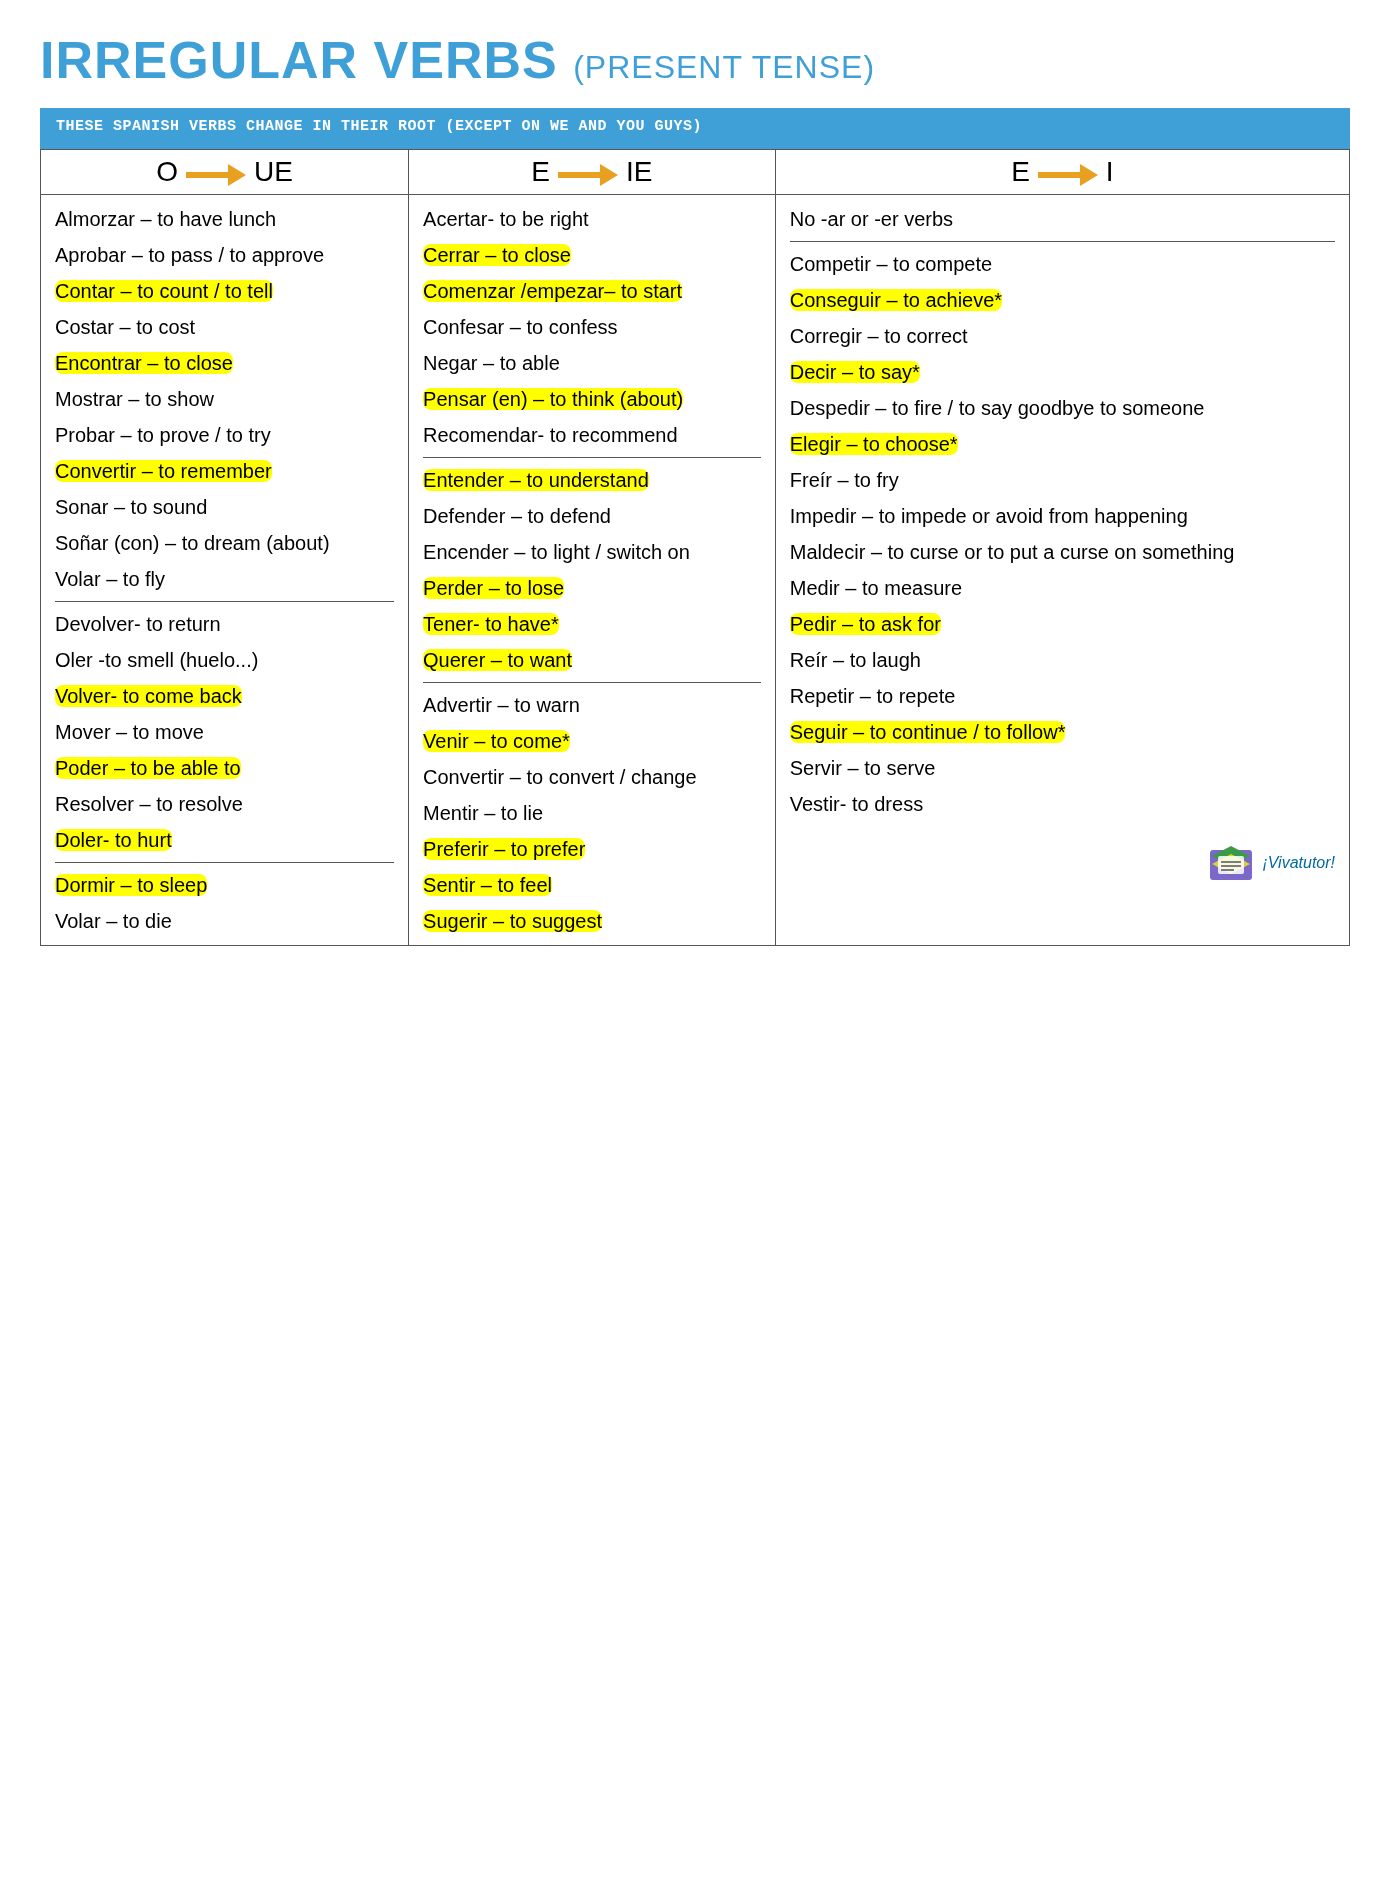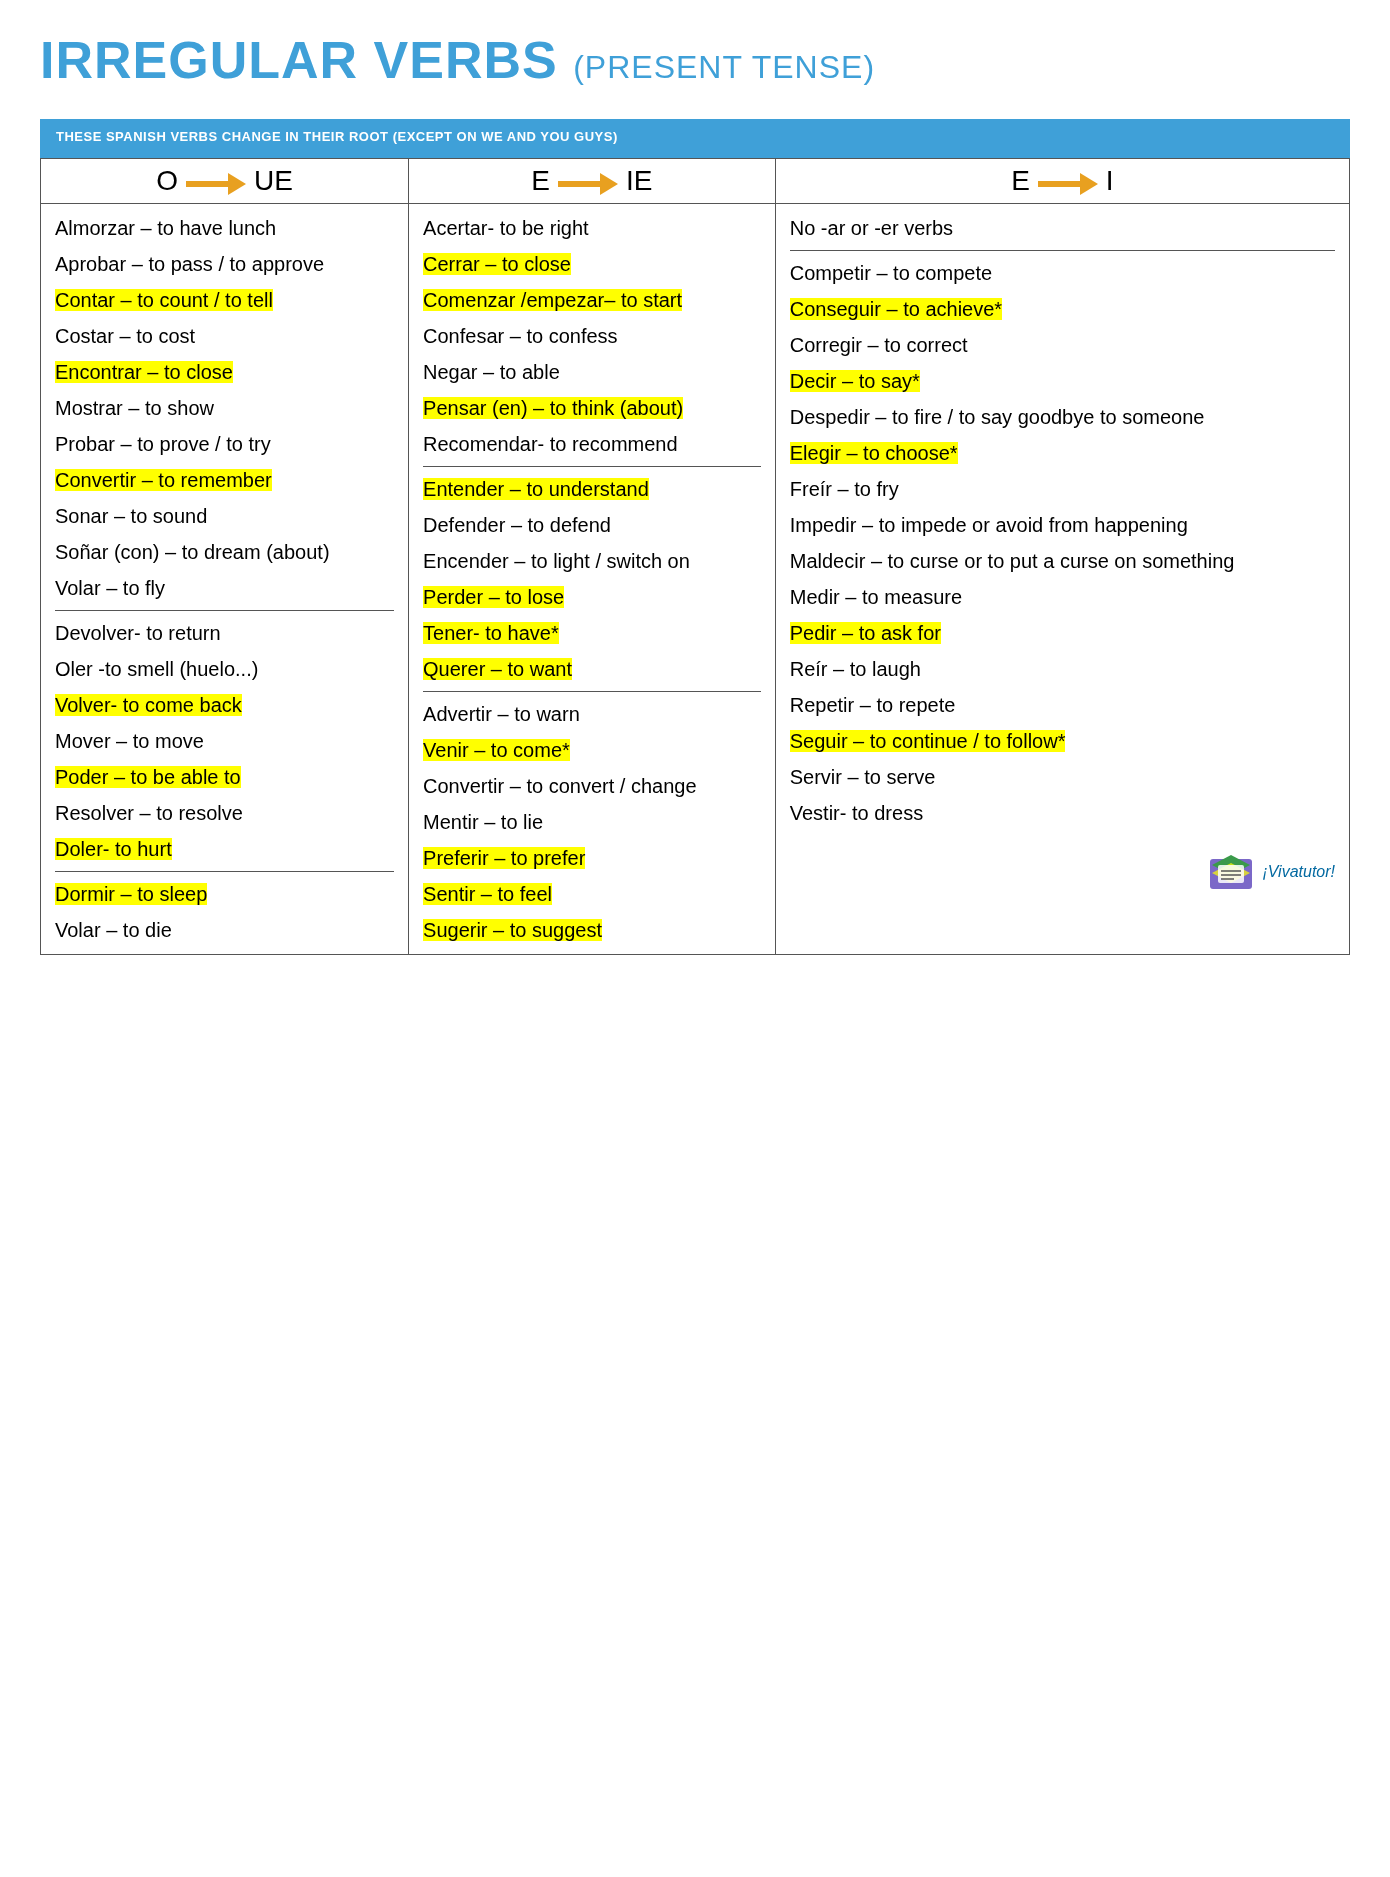--- a/index.html
+++ b/index.html
@@ -8,40 +8,41 @@
       background: #fff;
       width: 1390px;
       min-height: 1877px;
       padding: 30px 40px;
     }
     .page-title {
       font-size: 52px;
       font-weight: bold;
       color: #3fa0d8;
       letter-spacing: 1px;
-      margin-bottom: 29px;
+      margin-bottom: 18px;
     }
     .page-title span.subtitle {
       font-size: 32px;
       font-weight: normal;
       color: #3fa0d8;
       letter-spacing: 1px;
     }
     .info-box {
       background: #3fa0d8;
       color: #fff;
       padding: 10px 16px;
       margin-bottom: 0;
     }
     .info-box .line1 {
-      font-size: 13px;
+      font-size: 15px;
       font-weight: bold;
       letter-spacing: 0.5px;
       text-transform: uppercase;
       margin-bottom: 4px;
+      font-family: Liberation Mono, monospace;
     }
     .info-box .line2 {
       font-size: 15px;
       font-weight: bold;
       letter-spacing: 0.5px;
       text-transform: uppercase;
     }
     .main-table {
       width: 100%;
       border-collapse: collapse;
@@ -76,20 +77,21 @@
       height: 22px;
     }
     .verb-entry {
       font-size: 20px;
       line-height: 1.5;
       padding: 3px 0;
     }
     .highlighted {
       background-color: #ffff00;
       display: inline;
+      border-radius: 8px;
     }
     .separator {
       border-top: 1.5px solid #555;
       margin: 4px 0;
     }
   </style>
 </head>
 <body>
 
 <div class="page-title">

